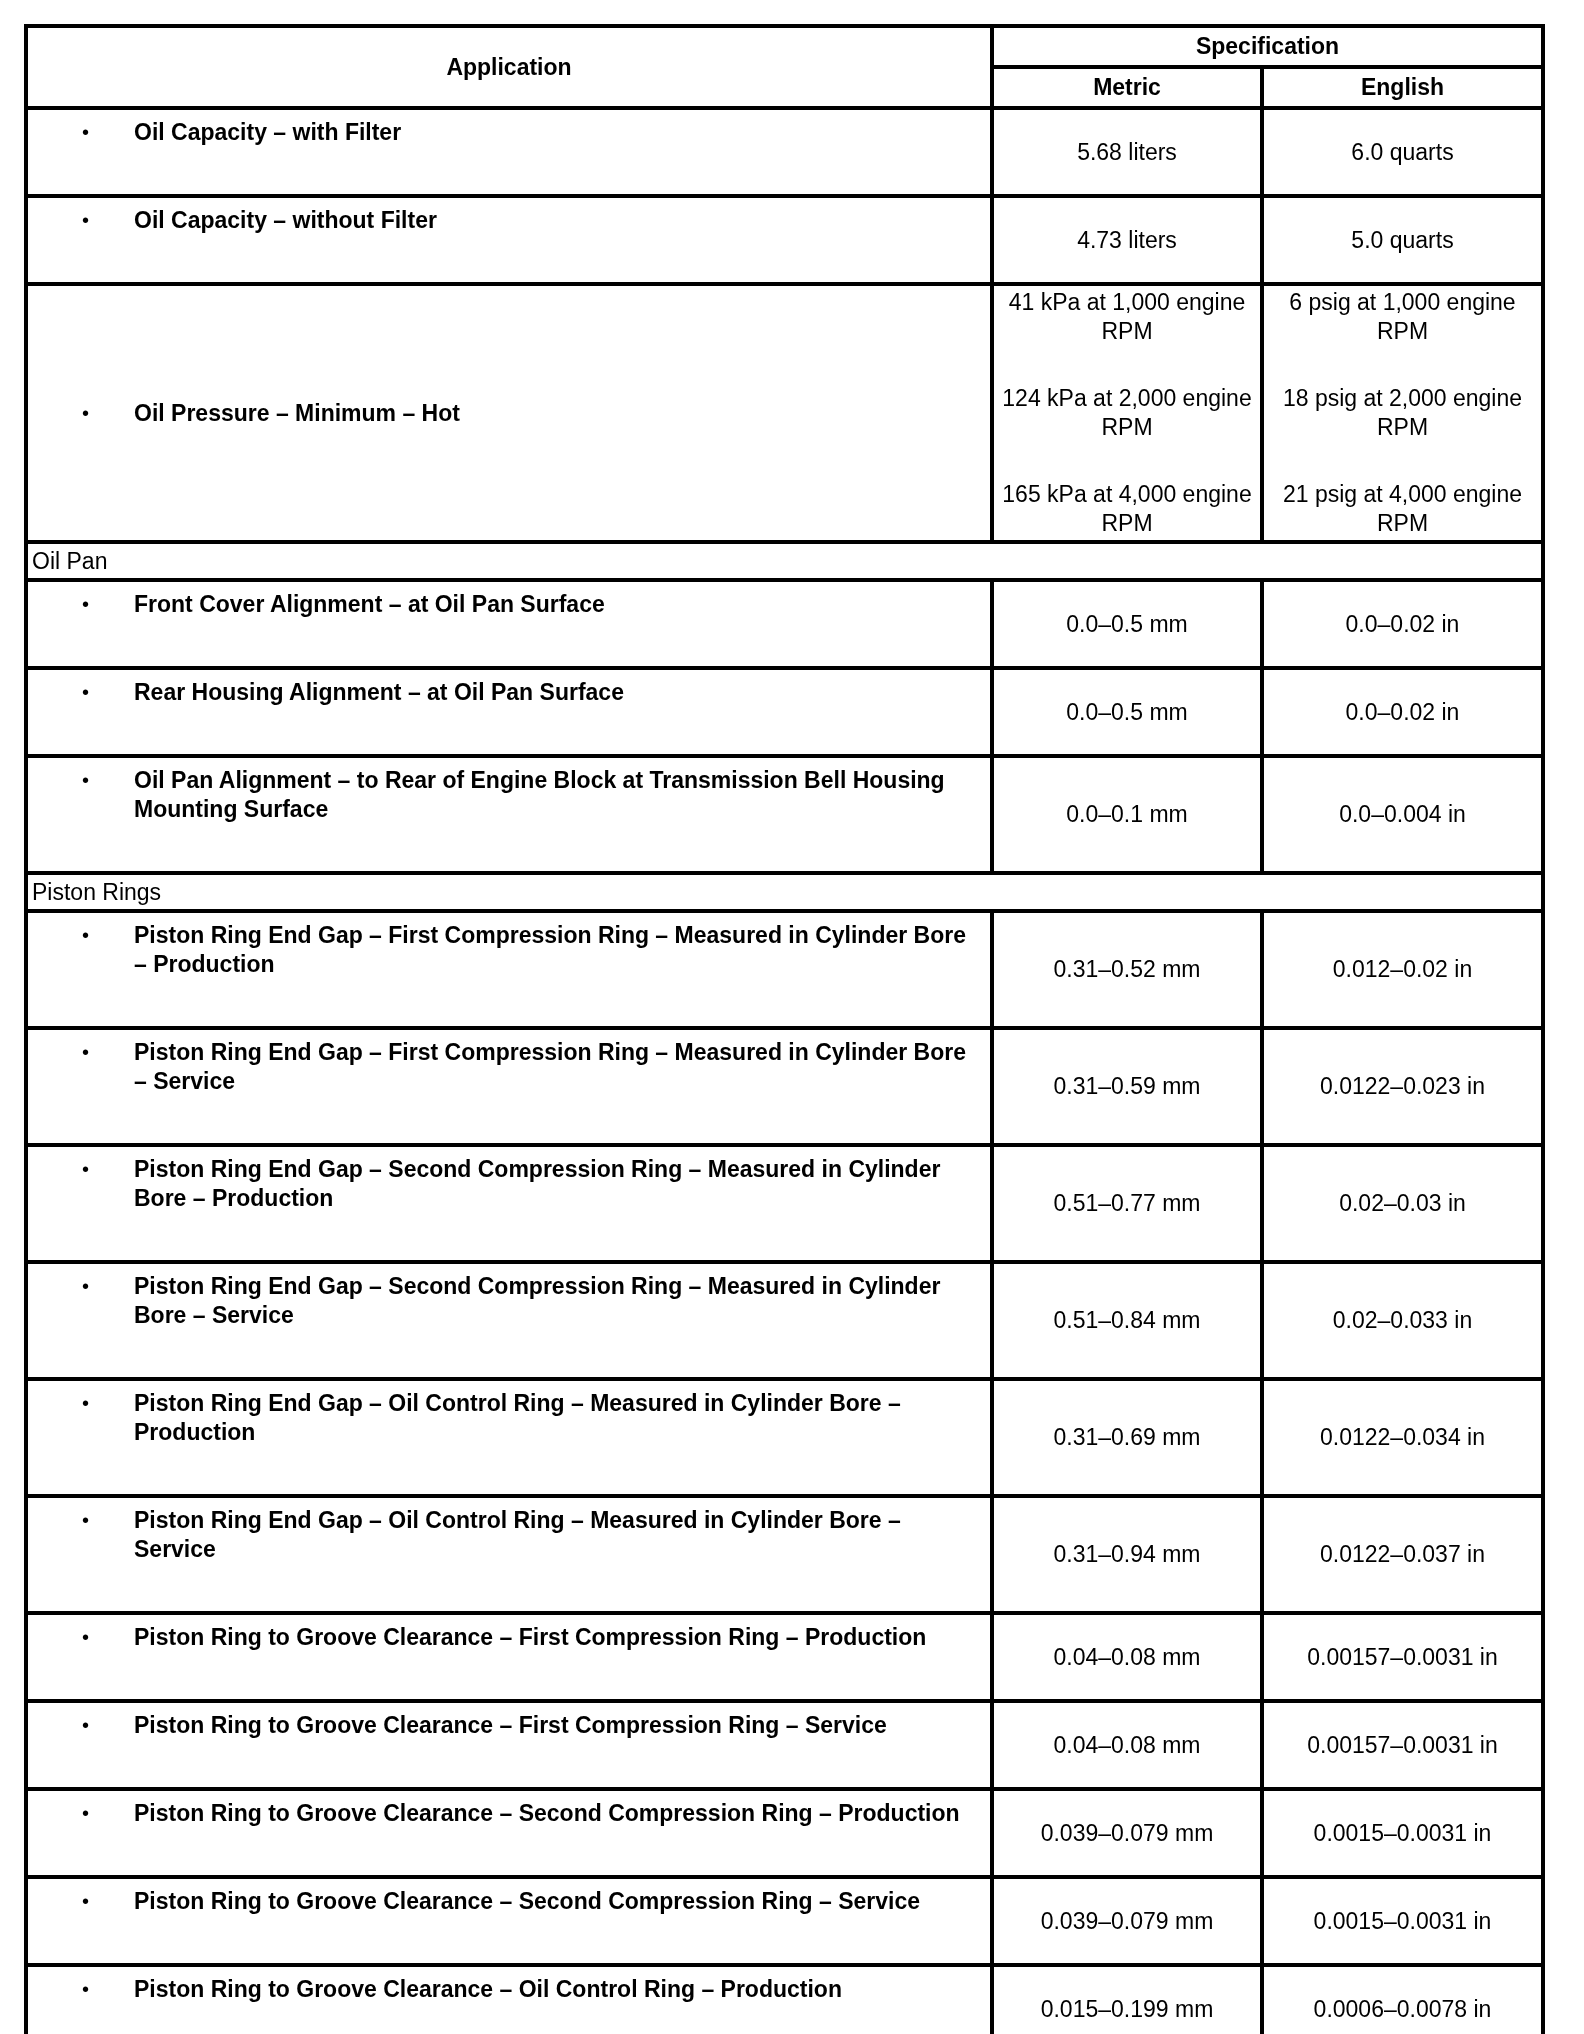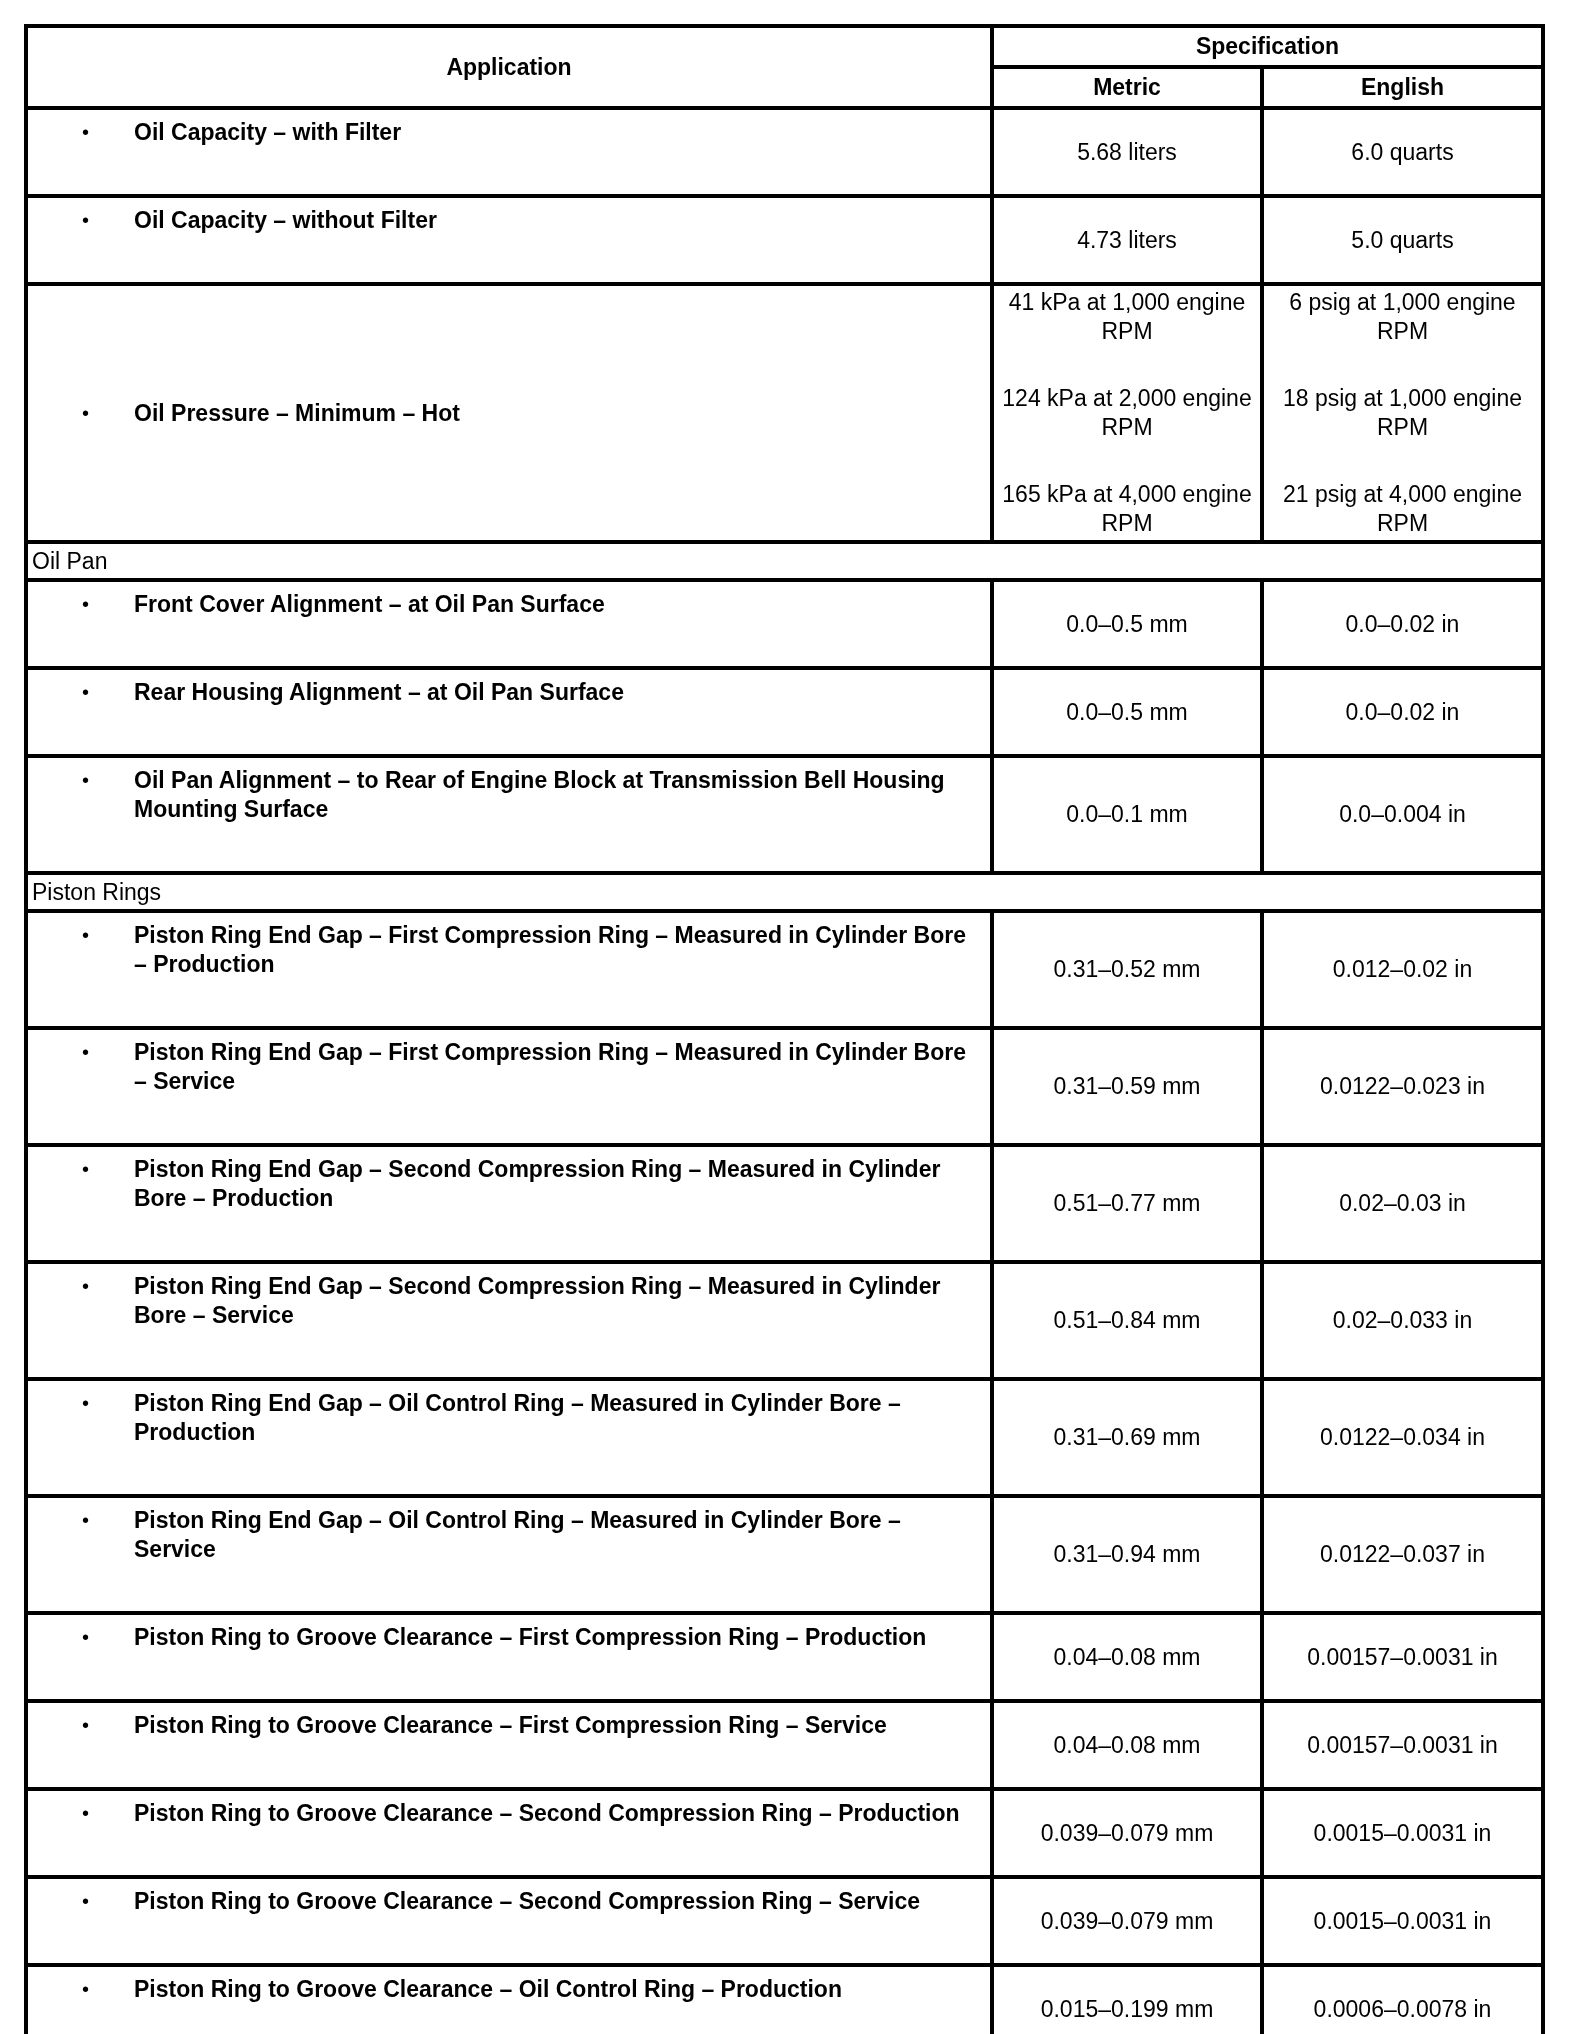--- a/index.html
+++ b/index.html
@@ -74,21 +74,21 @@
       <td class="val">
         <div class="multi">
           <span>41 kPa at 1,000 engine RPM</span>
           <span>124 kPa at 2,000 engine RPM</span>
           <span>165 kPa at 4,000 engine RPM</span>
         </div>
       </td>
       <td class="val">
         <div class="multi">
           <span>6 psig at 1,000 engine RPM</span>
-          <span>18 psig at 1,000 engine RPM</span>
+          <span>18 psig at 2,000 engine RPM</span>
           <span>21 psig at 4,000 engine RPM</span>
         </div>
       </td>
     </tr>
   <tr>
         <td colspan="3" class="section">Oil Pan</td>
       </tr>
       <tr class="r1">
         <td class="app">
           <span class="bullet">•</span>

